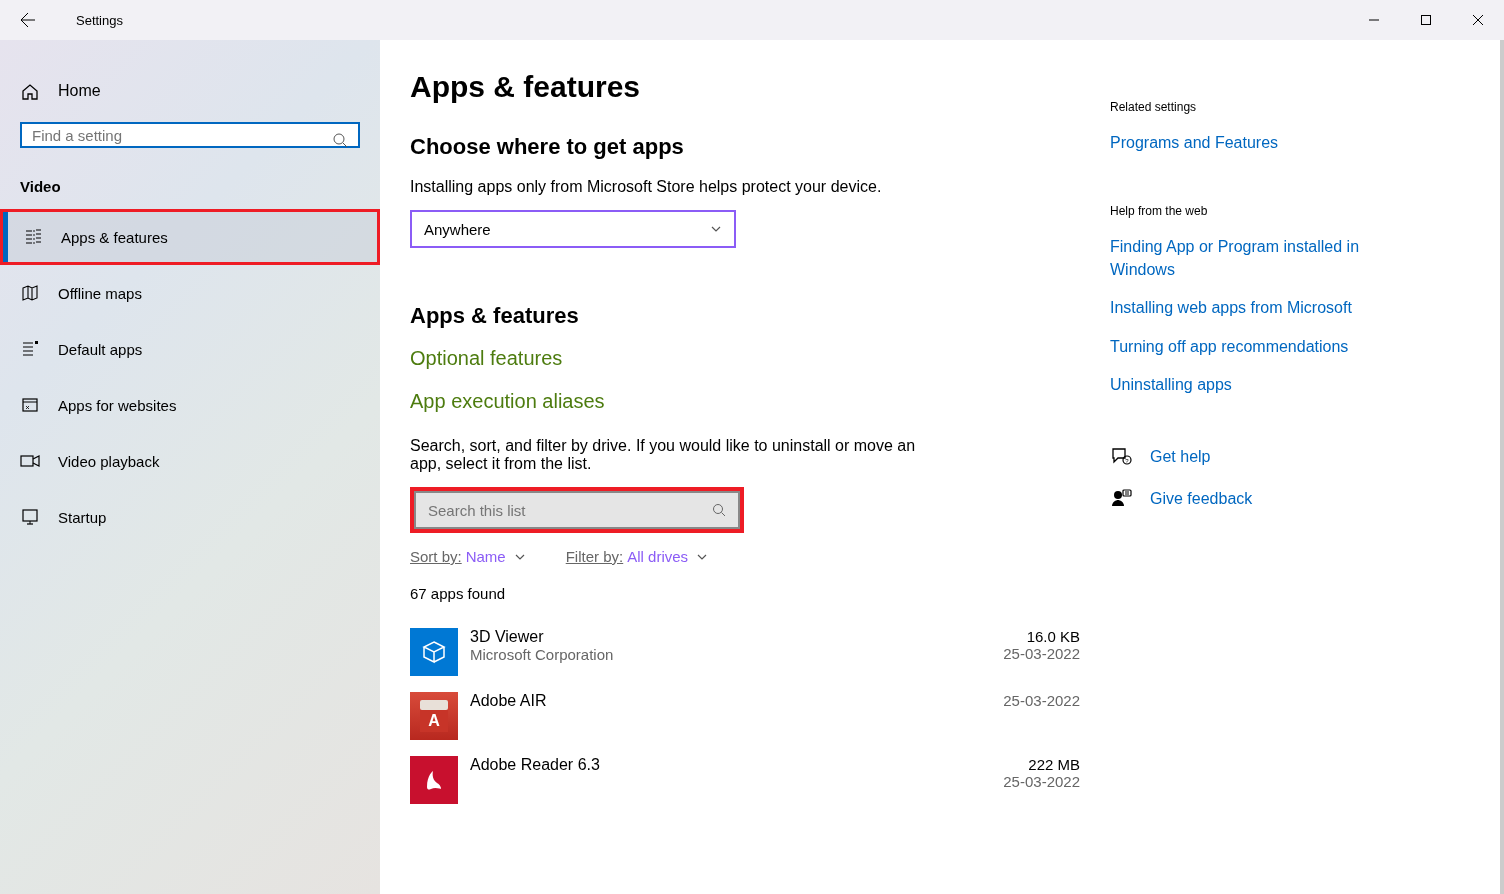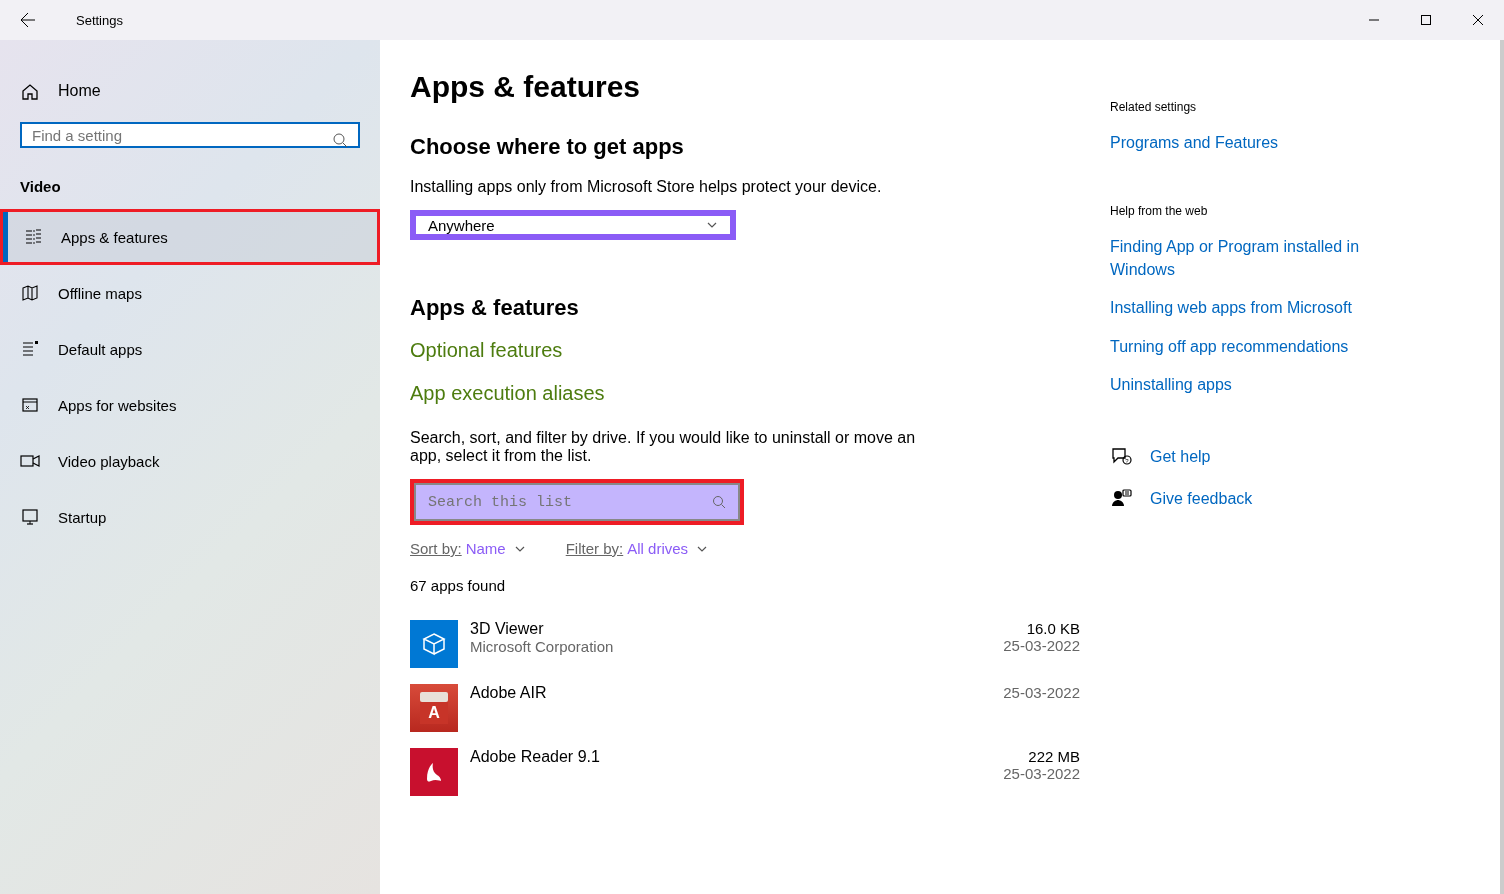--- a/index.html
+++ b/index.html
@@ -28,24 +28,24 @@
   .nav-item.selected::before { content:""; position:absolute; left:0; top:0; bottom:0; width:5px; background:#0067c0; }
   .nav-item.selected { background: rgba(200,205,215,0.5); }
   .nav-item.framed { border: 3px solid #ee1c25; }
   .nav-icon { width: 20px; height: 20px; margin-right: 18px; display:flex; align-items:center; justify-content:center; }
   
   .content { flex: 1; display: flex; overflow: hidden; background:#fff; }
   .center { flex:1; padding: 30px 0 0 30px; max-width: 700px; overflow-y:auto;}
   .h1 { font-size: 30px; font-weight: 600; margin-bottom: 30px; }
   .h2 { font-size: 22px; font-weight: 600; margin-bottom: 18px; }
   .p  { font-size: 16px; color:#000; margin-bottom: 14px; }
-  .dropdown { width: 326px; height: 30px; border: 6px solid #8b5cf6; display:flex; align-items:center; justify-content:space-between; padding:0 12px; font-size:15px; cursor:pointer; margin-bottom: 55px; }
+  .dropdown { width: 326px; height: 38px; border: 2px solid #8b5cf6; display:flex; align-items:center; justify-content:space-between; padding:0 12px; font-size:15px; cursor:pointer; margin-bottom: 55px; }
   .link { color:#4d7c0f; font-size:20px; cursor:pointer; margin-bottom: 20px; display:block; }
   .search-list-wrap { position: relative; width: 334px; border: 4px solid #ee1c25; margin-bottom: 15px; }
-  .search-list { width: 100%; height: 38px; border: 2px solid #888; padding:0 36px 0 12px; font-size:15px; color:#666; outline:none; background:#c4b5fd;font-family:Liberation Mono, monospace; }
+  .search-list { width: 100%; height: 38px; border: 2px solid #888; padding:0 36px 0 12px; font-size:15px; color:#666; outline:none; background:#e5e5e5; }
   .search-icon-l { position:absolute; right:14px; top:12px; width:14px; height:14px; }
   .sortrow { display:flex; gap:40px; font-size:15px; margin-bottom: 20px; align-items:center;}
   .sortrow .lbl { color:#666;text-decoration:underline; }
   .sortrow .val { color:#8b5cf6; margin-left:4px;}
   .chev-d { margin-left:8px; }
   .count { font-size:15px; margin-bottom:18px; }
   .app-row { display:flex; align-items:flex-start; padding: 8px 0; cursor:pointer; }
   .app-icon { width:48px; height:48px; margin-right:12px; display:flex; align-items:center; justify-content:center; font-weight:bold; color:#fff; }
   .app-name { font-size:16px; }
   .app-pub { font-size:15px; color:#666; }
@@ -263,21 +263,21 @@
         </div>
       </div>
 
       <div class="app-row">
         <div class="app-icon" style="background:#c8102e;">
           <svg width="30" height="30" viewBox="0 0 30 30">
               <path d="M8 22 C8 10 14 6 14 6 C14 6 12 14 18 18 C18 18 22 20 22 24 C22 24 16 22 12 24 C12 24 8 26 8 22 Z" fill="#fff"></path>
             </svg>
         </div>
         <div>
-          <div class="app-name">Adobe Reader 9.1</div>
+          <div class="app-name">Adobe Reader 6.3</div>
         </div>
         <div class="app-meta">
           <div class="app-size">222 MB</div>
           <div class="app-date">25-03-2022</div>
         </div>
       </div>
     </div>
 
     <div class="right">
       <div class="r-section">

